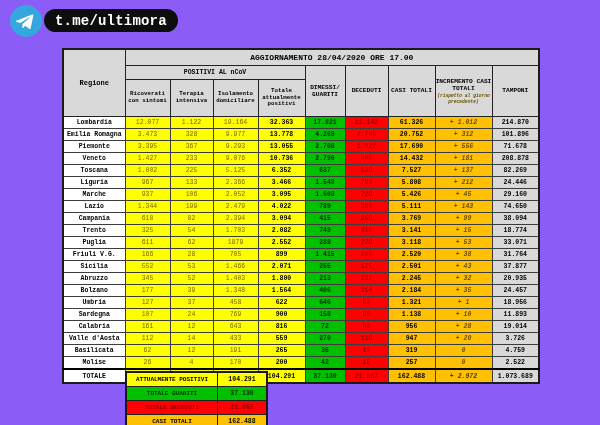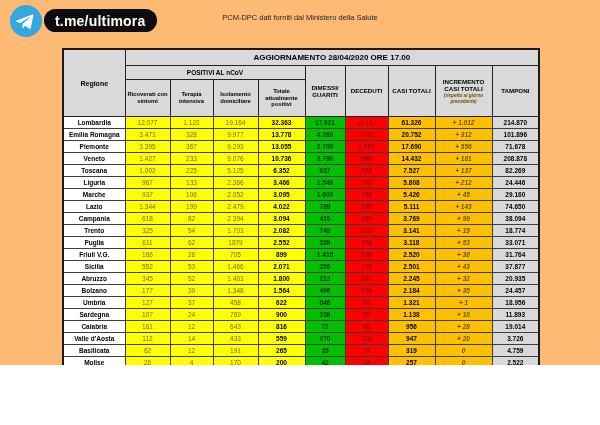--- a/index.html
+++ b/index.html
@@ -1,17 +1,17 @@
 <!DOCTYPE html>
 <html><head>
 <meta charset="utf-8">
 <style>
   html,body{margin:0;padding:0;background:#fff;}
-  .screen{position:relative;width:600px;height:365px;background:#fdba74;overflow:hidden;
-          font-family:Liberation Sans, sans-serif;}
+  .screen{position:relative;width:600px;height:425px;background:#8b5cf6;overflow:hidden;
+          font-family:Liberation Mono, monospace;}
 
   
   .tg-logo{position:absolute;left:10px;top:5px;width:32px;height:32px;}
   .tg-badge{position:absolute;left:44px;top:9px;height:23px;display:flex;align-items:center;
             background:#0d0d0d;color:#fff;border-radius:13px;padding:0 11px;
             font-size:14px;font-weight:bold;letter-spacing:.2px;}
   .src-text{position:absolute;left:170px;top:13px;width:260px;text-align:center;
             font-size:7.5px;color:#222;}
 
   
@@ -58,21 +58,20 @@
 
 <div class="screen">
 
   <svg class="tg-logo" viewBox="0 0 24 24">
     <circle cx="12" cy="12" r="12" fill="#35a6de"></circle>
     <path d="M5.2 11.7l11.4-4.5c.55-.22 1.05.12.85.95l-1.95 9.2c-.14.62-.55.77-1.1.45l-3-2.2-1.45 1.4c-.2.2-.4.3-.75.3l.22-3 5.45-4.9c.24-.21-.05-.33-.37-.12l-6.73 4.2-2.9-.9c-.63-.2-.64-.63.29-.88z" fill="#ffffff"></path>
   </svg>
   <div class="tg-badge">
     <span>t.me/ultimora</span>
   </div>
-  <div class="src-text">PCM-DPC dati forniti dal Ministero della Salute</div>
 
   <div class="tbl-wrap">
     <table class="tbl">
       <colgroup>
         <col style="width:62px">
           <col style="width:45px">
           <col style="width:43px">
           <col style="width:45px">
         <col style="width:47px">
           <col style="width:40px">

